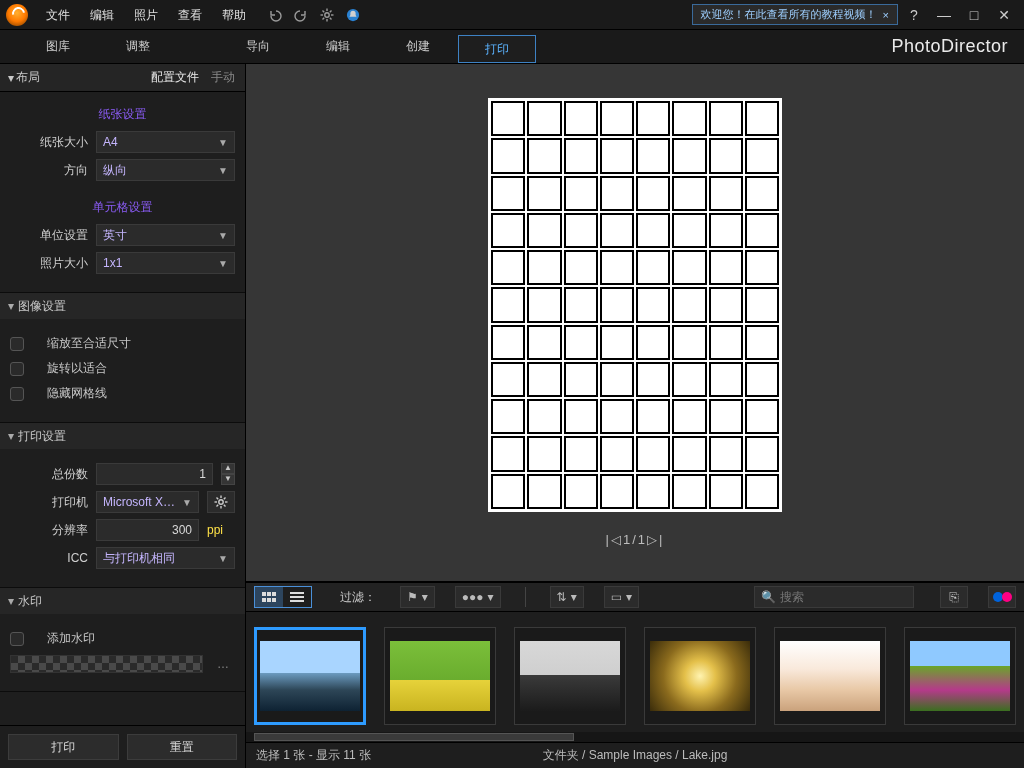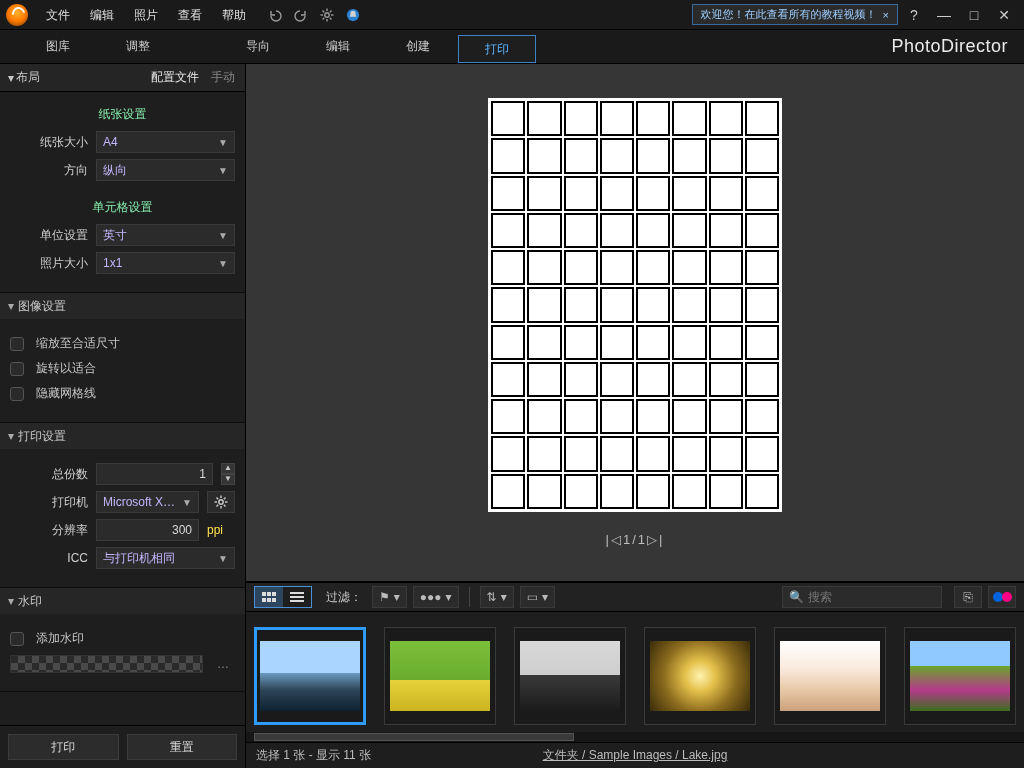--- a/index.html
+++ b/index.html
@@ -25,69 +25,69 @@
 .sidebar { width:293px; background:#1e1e1e; border-right:1px solid #000; overflow:hidden; display:flex; flex-direction:column;}
 .side-head { display:flex; align-items:center; height:28px; background:#252525; border-bottom:1px solid #000; padding:0 8px; }
 .side-head-title { margin-left:2px; }
 .side-head-right { margin-left:auto; display:flex; gap:8px; }
 .side-head-right .sh-tab { color:#e8e8e8; cursor:pointer; padding:1px 2px;}
 .side-head-right .sh-tab.dim { color:#707070; }
 .panel { border-bottom:1px solid #0c0c0c; }
 .panel-h { display:flex; align-items:center; height:26px; background:#262626; padding:0 8px; cursor:pointer; }
 .panel-h .tri { width:10px; display:inline-block; color:#aaa; }
 .panel-body { padding:8px 10px 12px 10px; }
-.subtitle { text-align:center; color:#86efac; margin:6px 0 8px; }
+.subtitle { text-align:center; color:#8b5cf6; margin:6px 0 8px; }
 
 .row { display:flex; align-items:center; margin:6px 0; gap:8px; }
 .row .lab { width:78px; text-align:right; color:#cfcfcf; }
 .select, .numbox { flex:1; height:22px; background:#2b2b2b; border:1px solid #3a3a3a; display:flex; align-items:center; padding:0 6px; justify-content:space-between; cursor:pointer;}
 .select .sv { color:#c4b5fd; white-space:nowrap; overflow:hidden; text-overflow:ellipsis;text-align:center;}
 .select .dd { color:#aaa; font-size:10px; }
 .numbox { justify-content:flex-end; }
 .numbox input { width:100%; background:transparent; border:0; color:#d8d8d8; text-align:right; outline:none; font:inherit;}
 .spin { width:14px; display:flex; flex-direction:column; }
 .spin .sb { height:11px; background:#353535; border:1px solid #444; font-size:8px; line-height:7px; text-align:center; cursor:pointer; }
 .iconbtn { width:28px; height:22px; background:#2b2b2b; border:1px solid #3a3a3a; display:flex; align-items:center; justify-content:center; cursor:pointer;}
 .unit { width:28px; color:#fde047; }
 
-.chk { display:flex; align-items:center; gap:12px; margin:8px 0; cursor:pointer; }
+.chk { display:flex; align-items:center; gap:23px; margin:8px 0; cursor:pointer; }
 .chk .box { width:14px; height:14px; border:1px solid #555; border-radius:3px; background:#2a2a2a; }
 .dim { color:#888 !important; }
 .hatch { height:18px; background:repeating-conic-gradient(#4a4a4a 0% 25%, #2a2a2a 0% 50%) 0 0/14px 14px; border:1px solid #333; flex:1;}
 .threedots { width:24px; text-align:center; color:#aaa; cursor:pointer;}
 
 .sidefoot { margin-top:auto; padding:8px; display:flex; gap:8px; border-top:1px solid #000;}
 .btn-wide { flex:1; height:26px; background:#2c2c2c; border:1px solid #3c3c3c; display:flex; align-items:center; justify-content:center; cursor:pointer; color:#d8d8d8;}
 
 .content { flex:1; display:flex; flex-direction:column; background:#353535;}
 .canvas-wrap { flex:1; display:flex; flex-direction:column; align-items:center; justify-content:center; background:#363636; border-bottom:1px solid #000;}
 .page { width:294px; height:414px; background:#fff; display:grid; grid-template-columns:repeat(8,1fr); grid-template-rows:repeat(11,1fr); gap:2px; padding:3px;}
 .cell { border:2px solid #000; }
 .pager { margin-top:20px; color:#bdbdbd; letter-spacing:2px; font-size:13px;}
 
-.strip-tools { height:30px; background:#222; border-top:1px solid #000; border-bottom:1px solid #000; display:flex; align-items:center; padding:0 8px; gap:6px;}
+.strip-tools { height:30px; background:#222; border-top:1px solid #000; border-bottom:1px solid #000; display:flex; align-items:center; padding:0 8px; gap:20px;}
 .toggle-group { border:1px solid #4a90d9; display:flex; }
 .toggle-group .tg { width:28px; height:20px; display:flex; align-items:center; justify-content:center; background:#1e1e1e; cursor:pointer;}
 .toggle-group .tg.active { background:#2d455e; }
 .tool-lab { margin:0 4px 0 8px; color:#ccc; }
 .tool-pill { height:22px; background:#2b2b2b; border:1px solid #3a3a3a; padding:0 6px; display:flex; align-items:center; gap:4px; cursor:pointer; color:#bbb;}
 .divider { width:1px; height:20px; background:#444; margin:0 4px;}
 .search { margin-left:auto; width:160px; height:22px; background:#2b2b2b; border:1px solid #3a3a3a; display:flex; align-items:center; padding:0 6px; gap:4px;}
 .search input { flex:1; background:transparent; border:0; color:#ccc; outline:none; font:inherit;}
 .flickr-dots { display:flex; gap:2px;}
 .flickr-dots .d1{width:10px;height:10px;border-radius:50%;background:#0063dc;}
 .flickr-dots .d2{width:10px;height:10px;border-radius:50%;background:#ff0084;margin-left:-3px;}
 
 .filmstrip { height:120px; background:#1e1e1e; display:flex; align-items:center; padding:8px 8px 0 8px; gap:18px; overflow:hidden;}
 .thumb { width:112px; height:98px; background:#1a1a1a; border:1px solid #3a3a3a; display:flex; align-items:center; justify-content:center; flex:none; cursor:pointer;}
 .thumb.sel { border:3px solid #2e9bff; }
 .thumb .im { width:100px; height:70px; }
 .wmark { position:absolute; right:8px; bottom:34px; font-size:28px; font-weight:bold; color:rgba(255,255,255,.08); letter-spacing:2px; pointer-events:none;}
 .statusbar { height:26px; background:#1e1e1e; border-top:1px solid #000; display:flex; align-items:center; padding:0 10px; color:#bcbcbc; position:relative;}
-.statusbar .sp2 { position:absolute; left:50%; transform:translateX(-50%);text-decoration:underline;}
+.statusbar .sp2 { position:absolute; left:50%; transform:translateX(-50%);}
 .hscroll { height:10px; background:#161616; display:flex; align-items:center;}
 .hscroll .bar { height:8px; width:320px; background:#3a3a3a; border:1px solid #555; margin-left:8px;}
 
 svg { display:block; }
 </style>
 </head>
 <body>
 
 <div class="titlebar">
   <div class="logo"></div>

